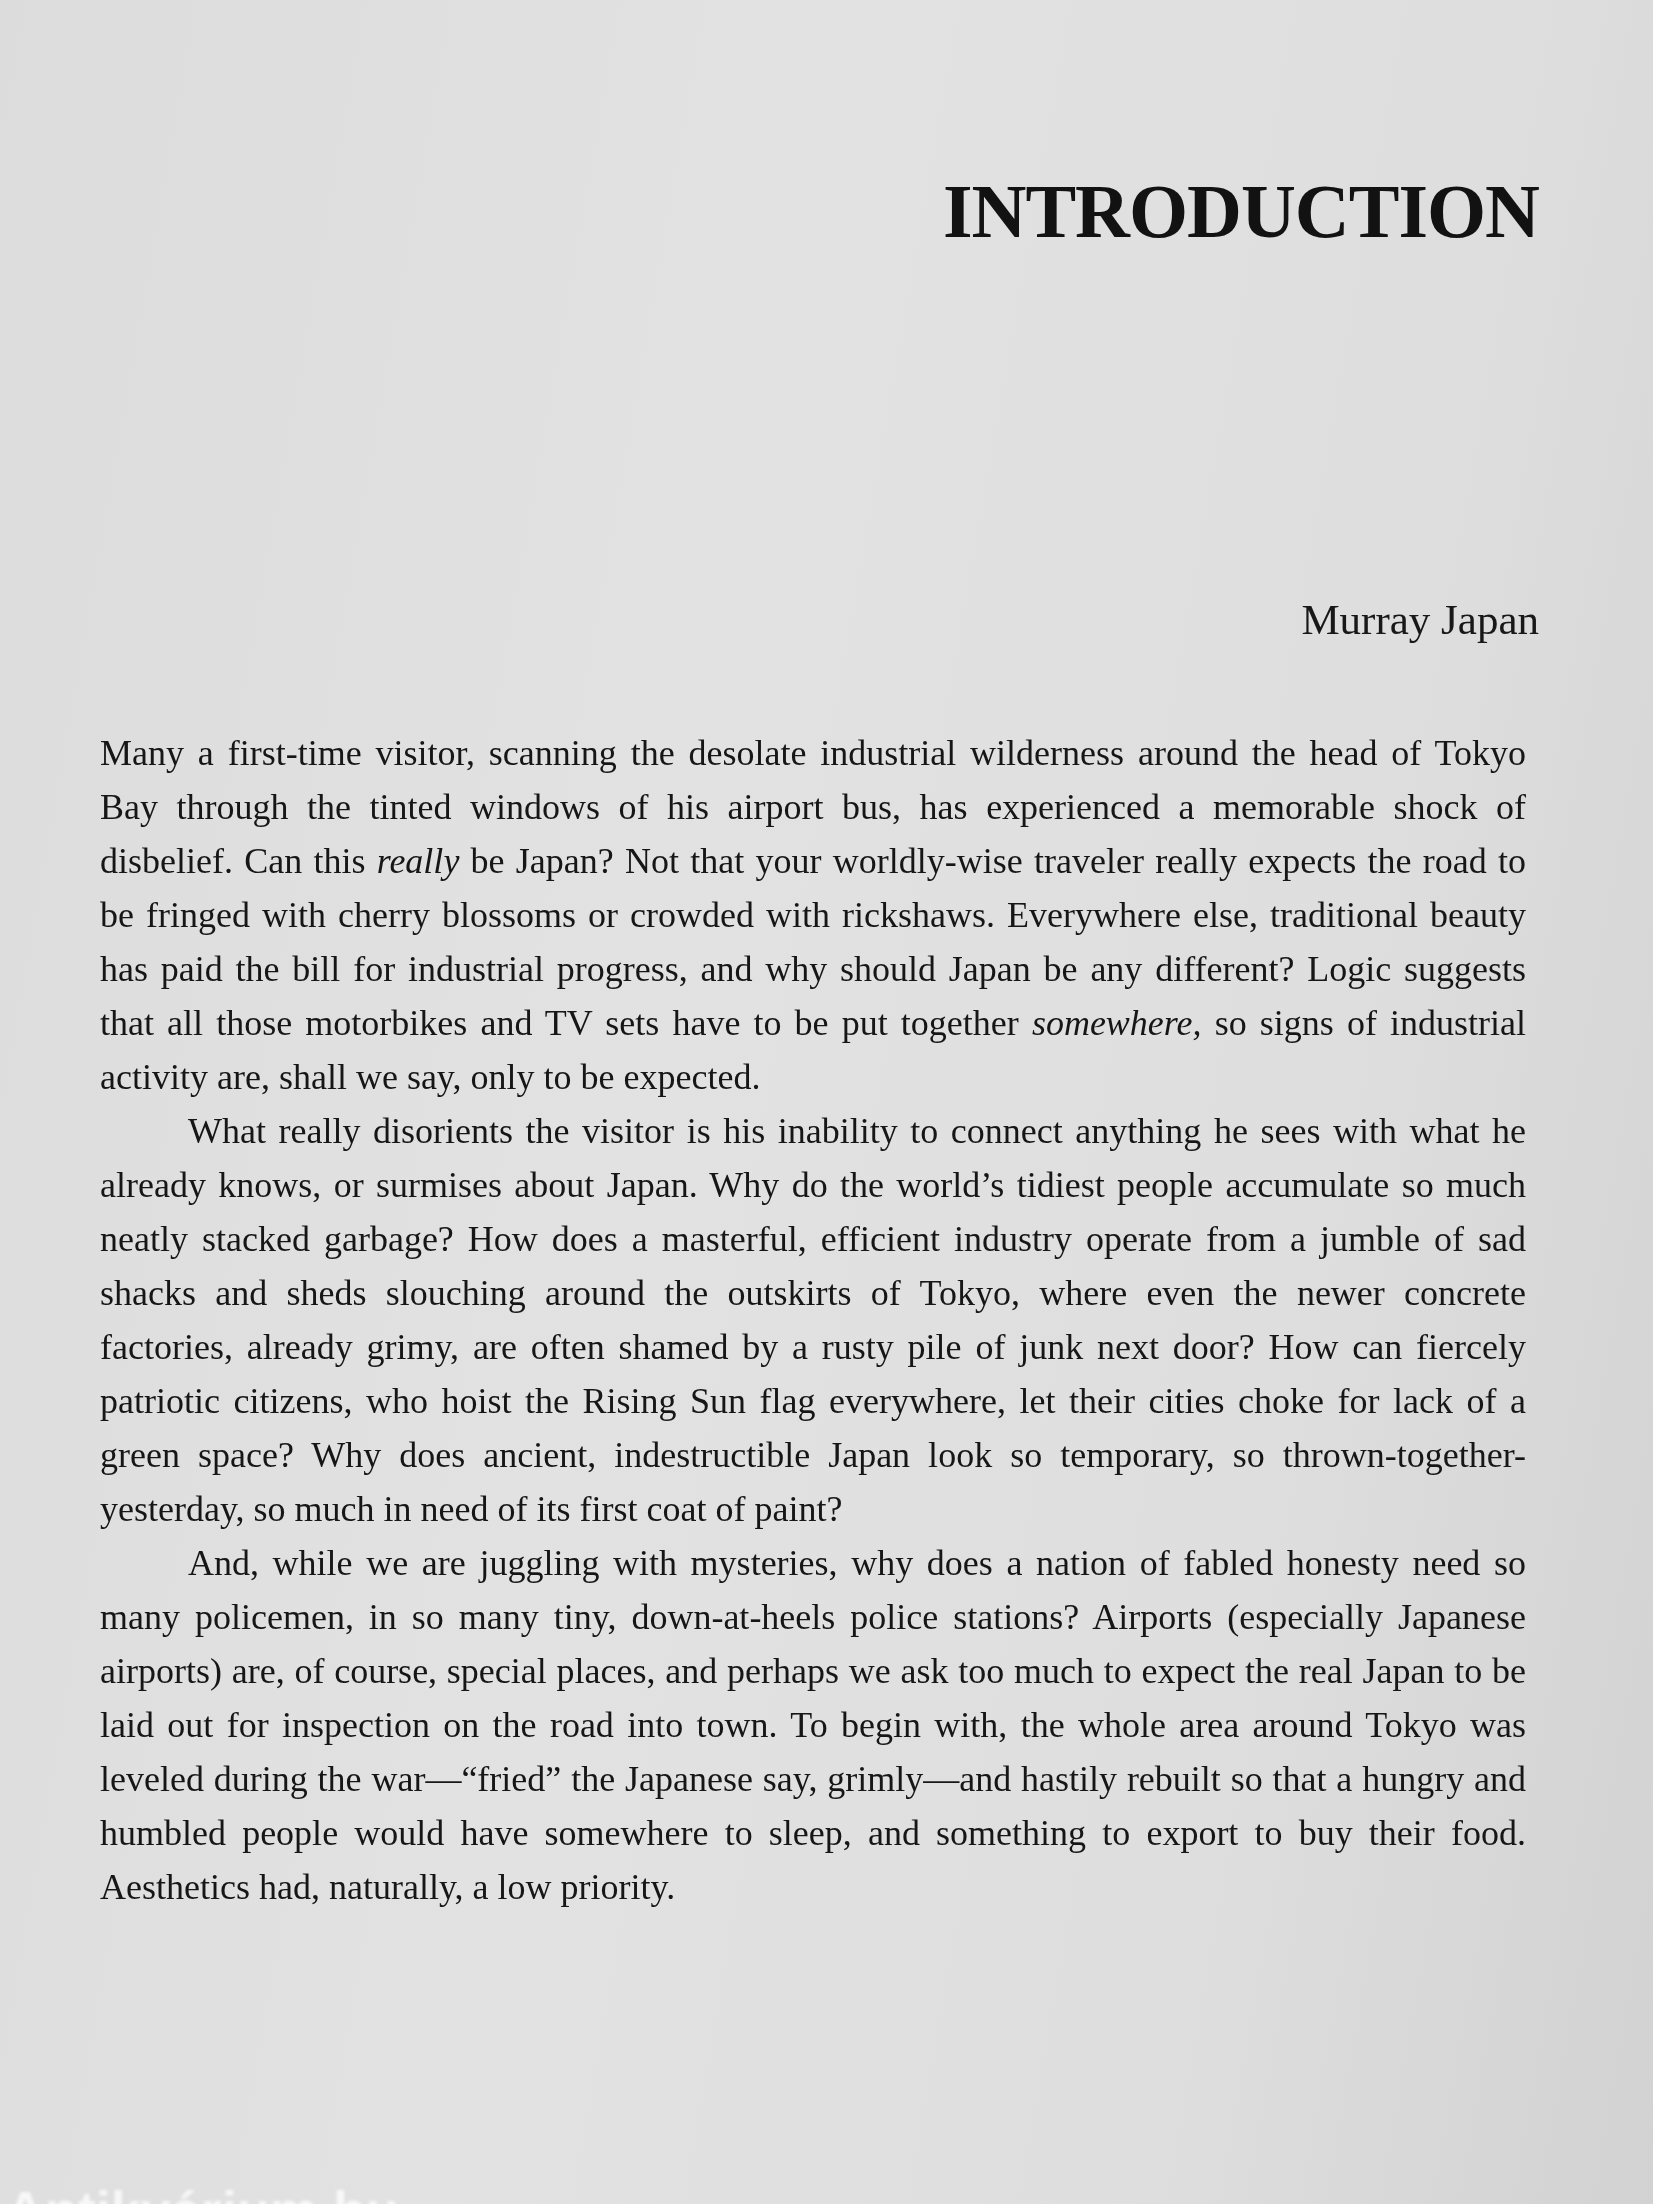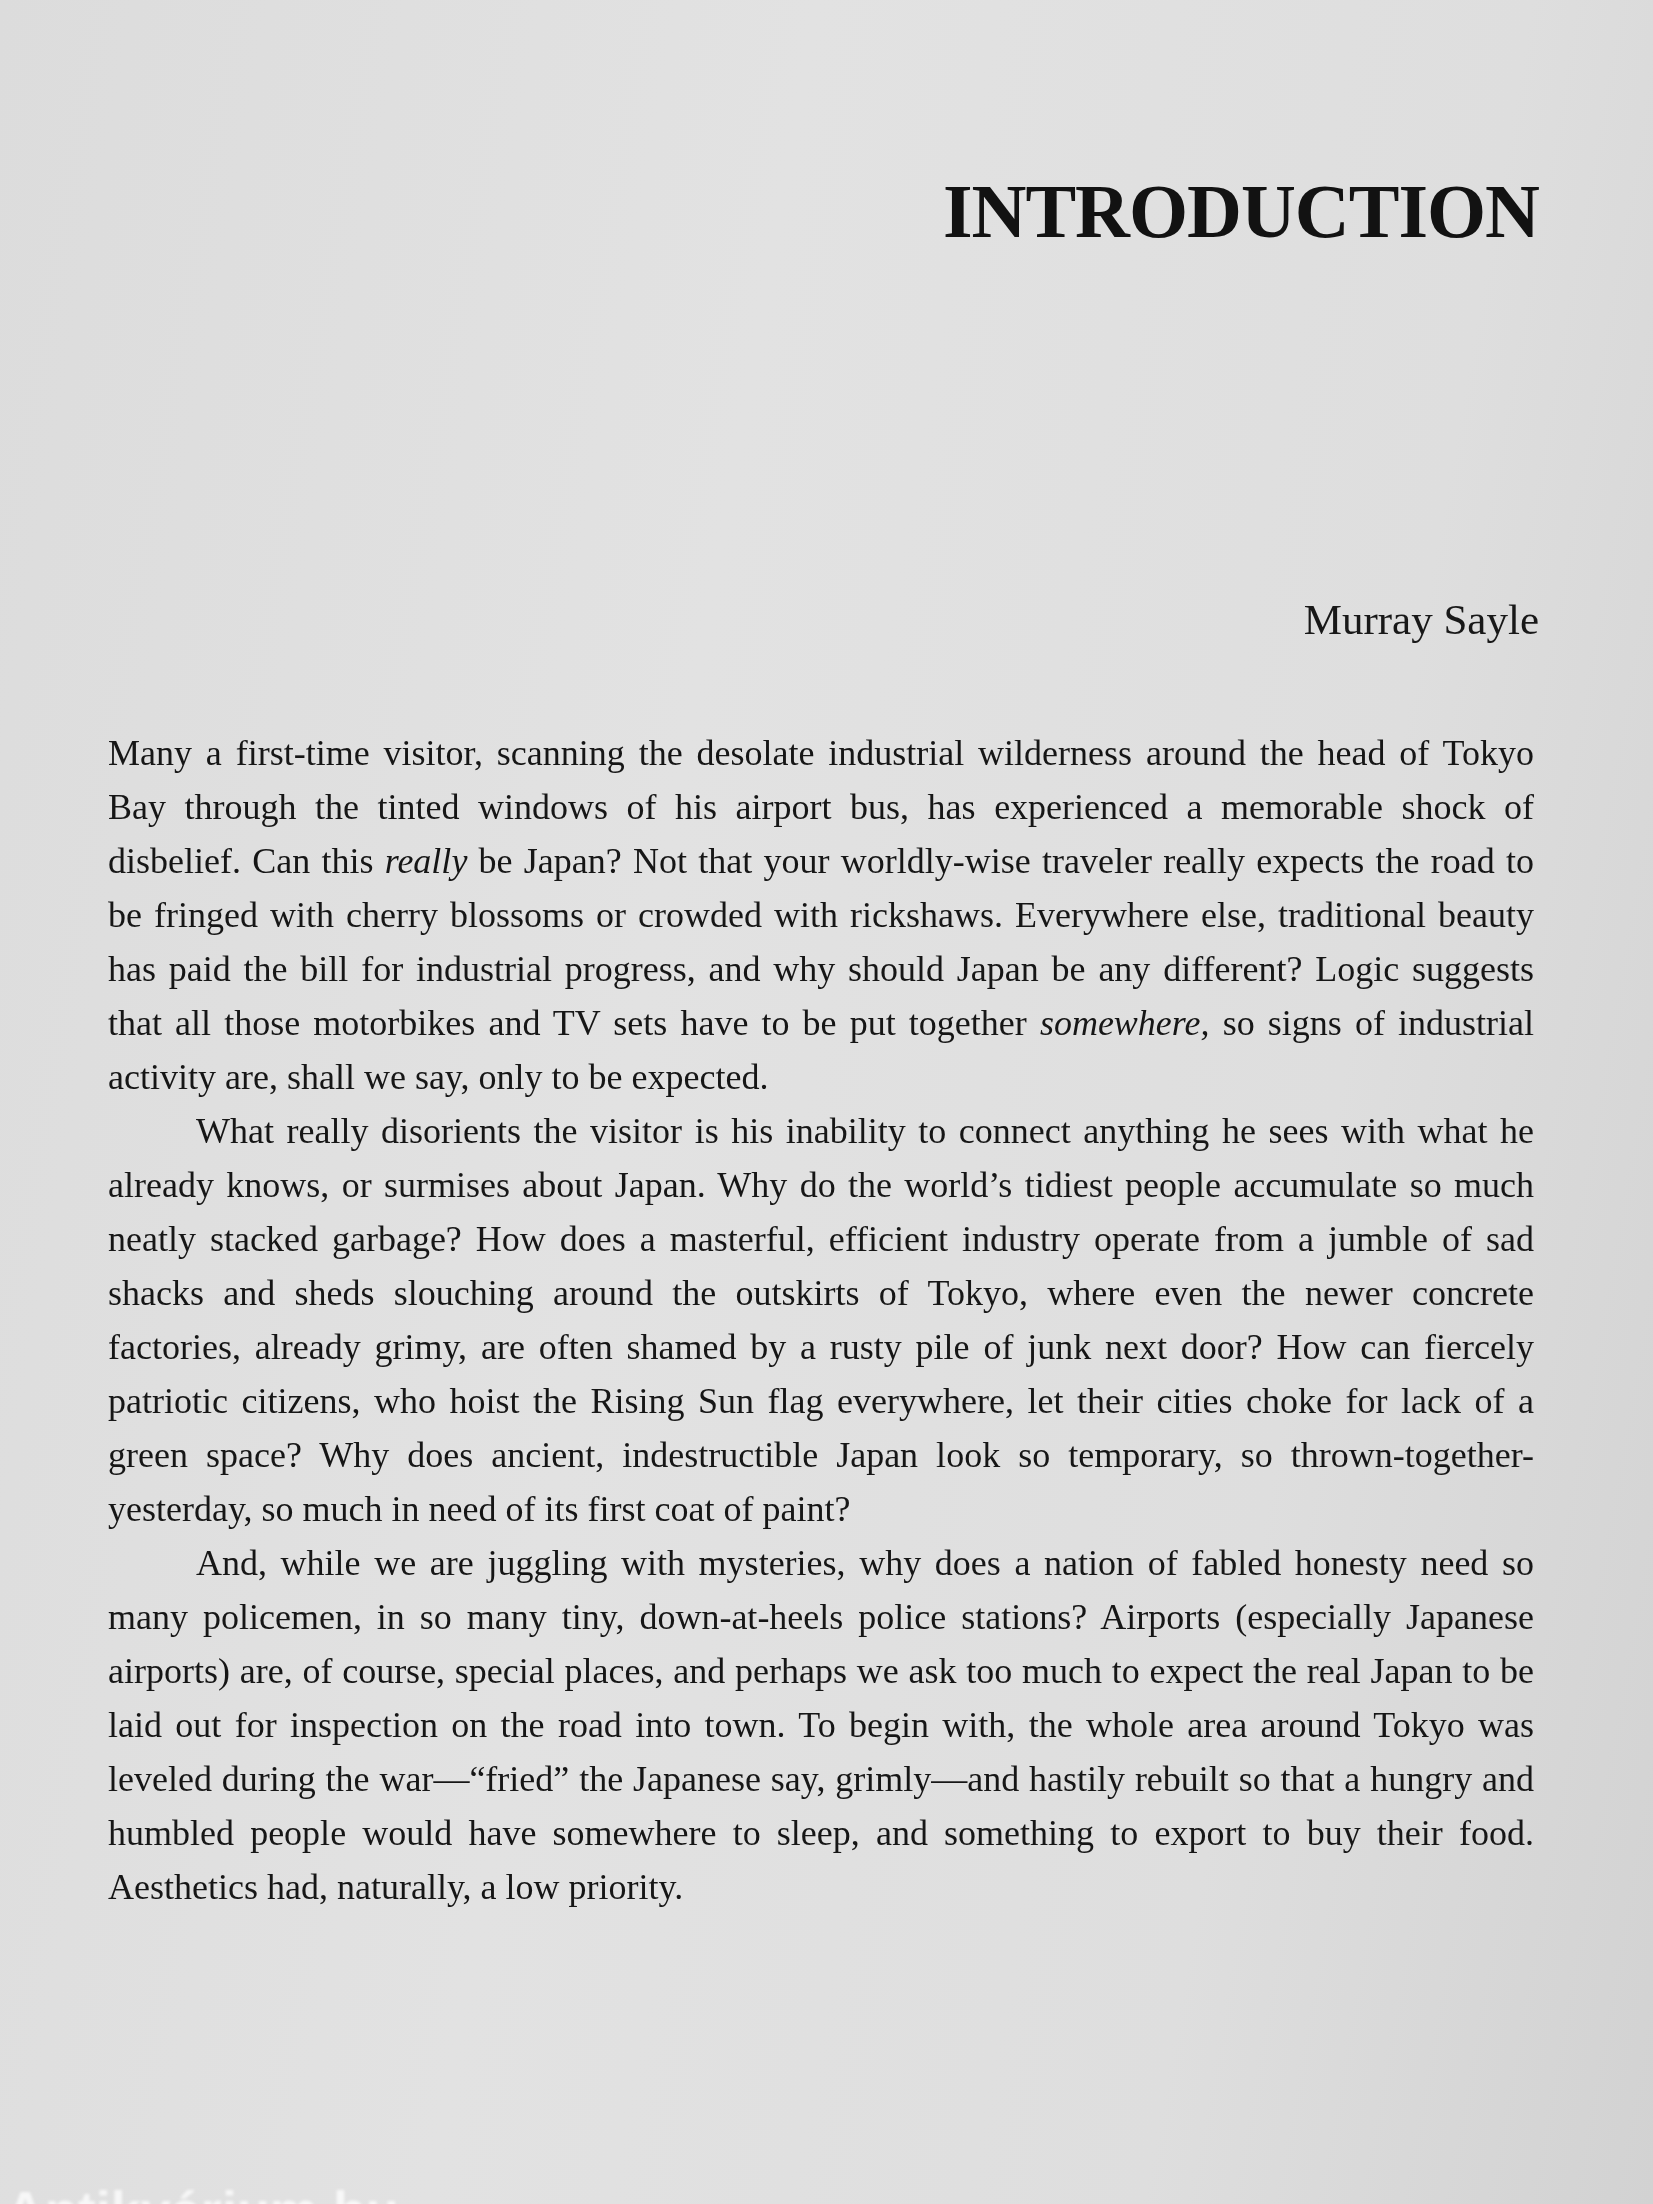--- a/index.html
+++ b/index.html
@@ -37,21 +37,21 @@
       position: absolute;
       right: 115px;
       top: 598px;
       margin: 0;
       font-size: 43px;
       line-height: 1;
       color: #181818;
     }
     .body-text {
       position: absolute;
-      left: 108px;
+      left: 100px;
       top: 726px;
       width: 1426px;
       font-size: 36px;
       line-height: 54px;
       text-align: justify;
       color: #161616;
     }
     .body-text p {
       margin: 0;
     }
@@ -72,21 +72,21 @@
       filter: blur(1.5px);
       line-height: 1;
       white-space: nowrap;
     }
   </style>
 </head>
 <body>
 
 <div class="page">
   <h1 class="chapter-title">INTRODUCTION</h1>
-  <div class="author">Murray Sayle</div>
+  <div class="author">Murray Japan</div>
 
   <div class="body-text">
     <p>
       <span>Many a first-time visitor, scanning the desolate industrial wilderness around the head of Tokyo Bay through the tinted windows of his airport bus, has experienced a memorable shock of disbelief. Can this </span><em>really</em><span> be Japan? Not that your worldly-wise traveler really expects the road to be fringed with cherry blossoms or crowded with rickshaws. Everywhere else, traditional beauty has paid the bill for industrial progress, and why should Japan be any different? Logic suggests that all those motorbikes and TV sets have to be put together </span><em>somewhere,</em><span> so signs of industrial activity are, shall we say, only to be expected.</span>
     </p>
     <p class="indent">
       <span>What really disorients the visitor is his inability to connect anything he sees with what he already knows, or surmises about Japan. Why do the world’s tidiest people accumulate so much neatly stacked garbage? How does a masterful, efficient industry operate from a jumble of sad shacks and sheds slouching around the outskirts of Tokyo, where even the newer concrete factories, already grimy, are often shamed by a rusty pile of junk next door? How can fiercely patriotic citizens, who hoist the Rising Sun flag everywhere, let their cities choke for lack of a green space? Why does ancient, indestructible Japan look so temporary, so thrown-together-yesterday, so much in need of its first coat of paint?</span>
     </p>
     <p class="indent">
       <span>And, while we are juggling with mysteries, why does a nation of fabled honesty need so many policemen, in so many tiny, down-at-heels police stations? Airports (especially Japanese airports) are, of course, special places, and perhaps we ask too much to expect the real Japan to be laid out for inspection on the road into town. To begin with, the whole area around Tokyo was leveled during the war—“fried” the Japanese say, grimly—and hastily rebuilt so that a hungry and humbled people would have somewhere to sleep, and something to export to buy their food. Aesthetics had, naturally, a low priority.</span>

